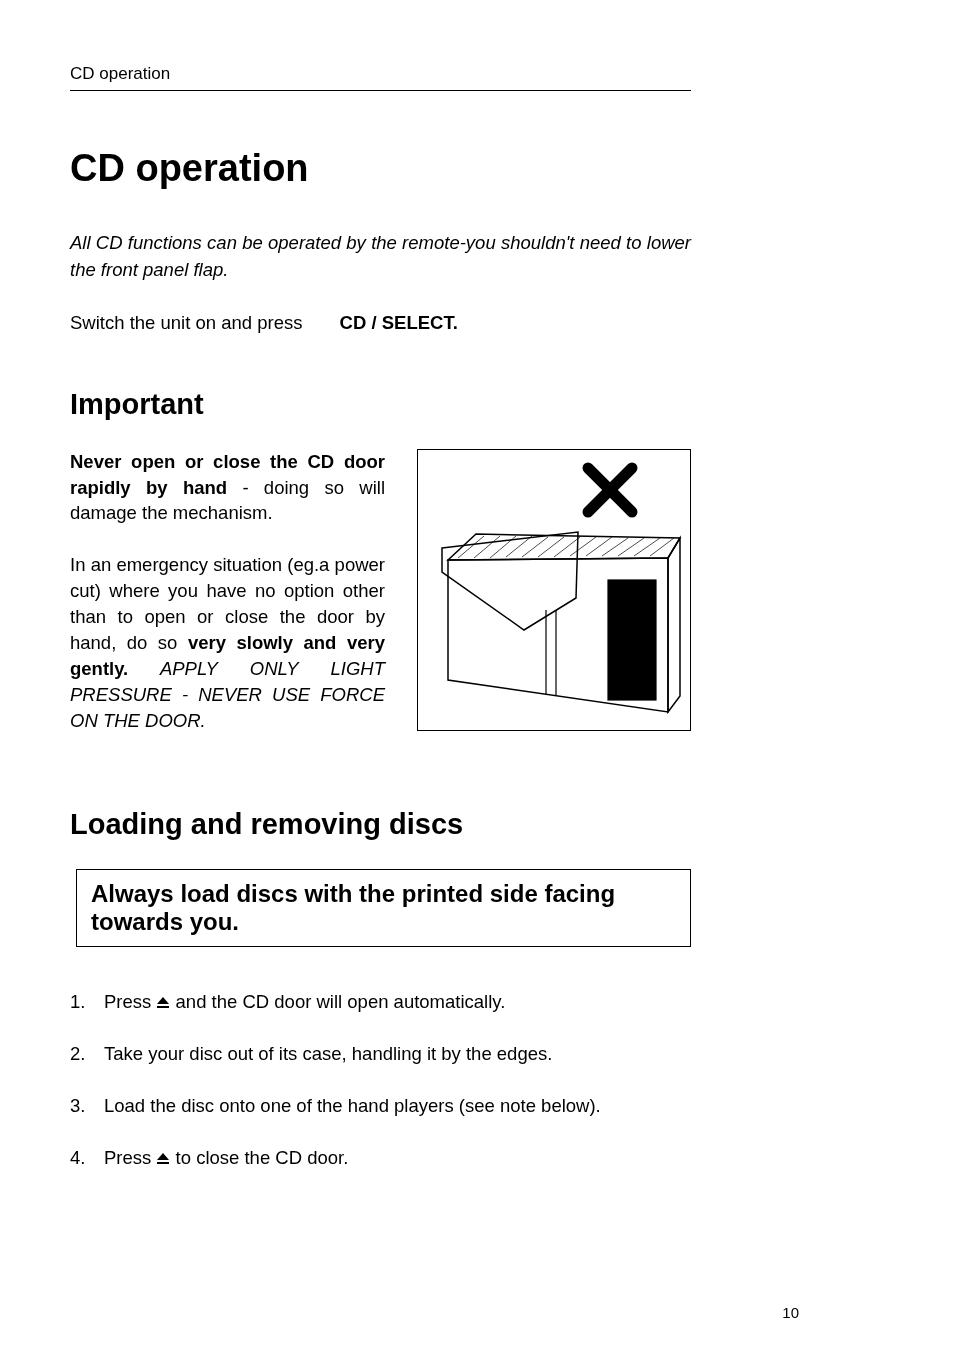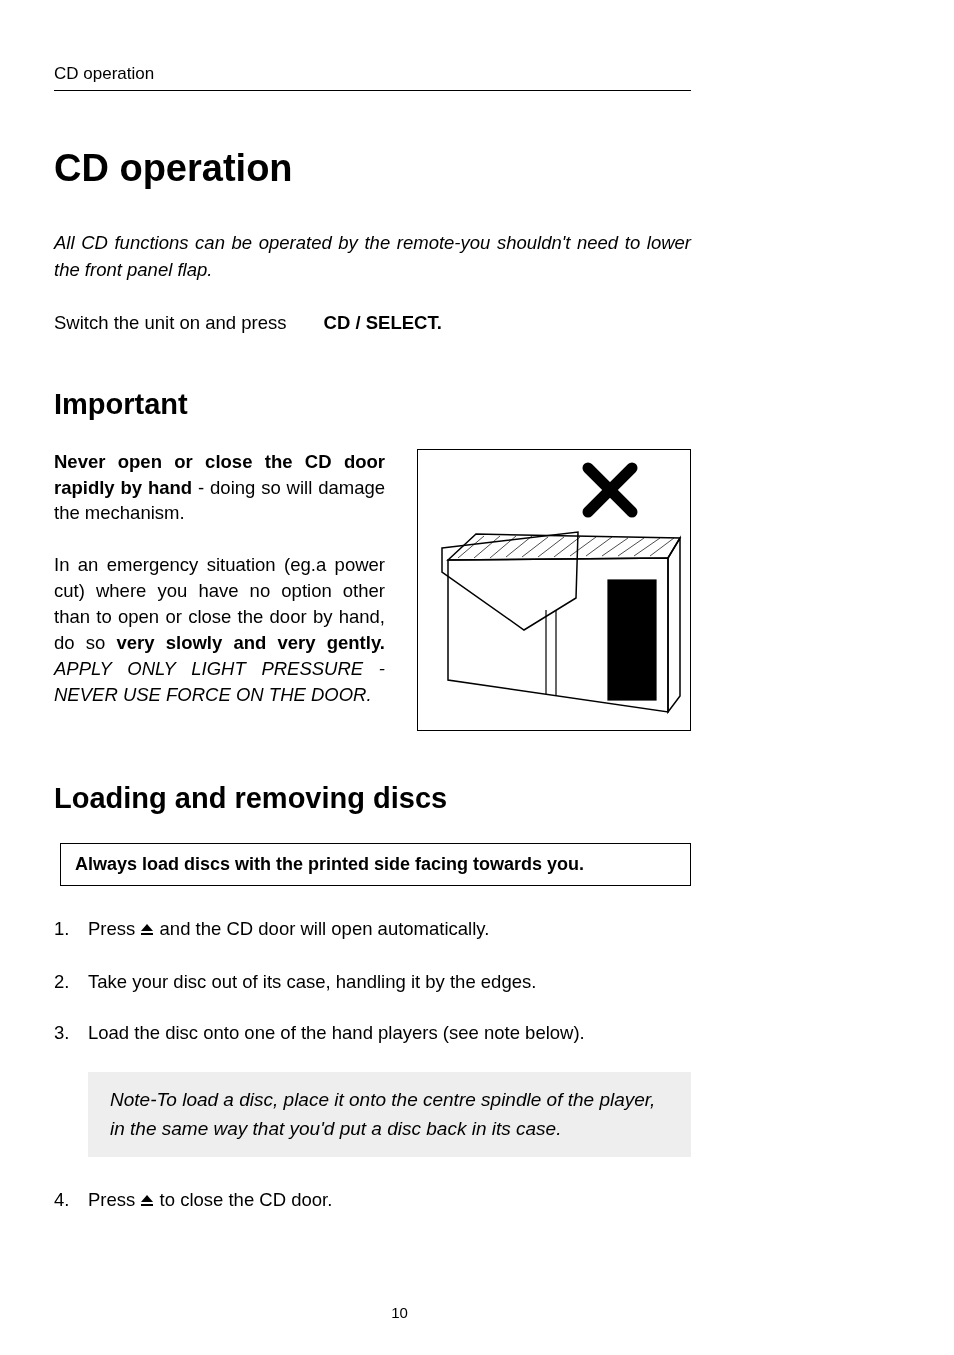--- a/index.html
+++ b/index.html
@@ -6,21 +6,21 @@
     margin: 0;
     padding: 0;
     background: #fff;
     font-family: Arial, Helvetica, sans-serif;
     color: #000;
   }
   .page {
     width: 799px;
     min-height: 1355px;
     position: relative;
-    padding: 64px 108px 40px 54px;
+    padding: 64px 108px 40px 70px;
     box-sizing: border-box;
   }
   .running-head {
     font-size: 17px;
     margin-bottom: 6px;
   }
   .head-rule {
     border: none;
     border-top: 1.5px solid #000;
     margin: 0 0 56px 0;
@@ -66,23 +66,23 @@
     height: 280px;
     border: 1.5px solid #000;
     position: relative;
     flex: 0 0 auto;
   }
   .figure-box svg { display:block; }
   .section-loading { margin-top: 8px; }
   .notice-box {
     border: 1.5px solid #000;
     padding: 10px 14px;
-    font-size: 18px;
+    font-size: 24px;
     font-weight: bold;
-    margin: 0 0 30px 6px;
+    margin: 0 0 42px 6px;
   }
   ol.steps {
     list-style: none;
     padding: 0;
     margin: 0;
     font-size: 18.5px;
   }
   ol.steps li {
     margin: 0 0 26px 0;
     padding-left: 34px;
@@ -104,21 +104,21 @@
     font-size: 19px;
     line-height: 1.5;
     padding: 14px 22px;
     margin: 8px 0 30px 34px;
   }
   .page-number {
     position: absolute;
     bottom: 34px;
     left: 0;
     width: 100%;
-    text-align: center;
+    text-align: right;
     font-size: 15px;
   }
 </style>
 </head>
 <body>
 
 <div class="page">
 
   <div class="running-head">CD operation</div>
   <hr class="head-rule">
@@ -214,21 +214,20 @@
     <li>
       <span class="num">2.</span>
       <span>Take your disc out of its case, handling it by the edges.</span>
     </li>
     <li>
       <span class="num">3.</span>
       <span>Load the disc onto one of the hand players (see note below).</span>
     </li>
   </ol>
 
-  <div class="note-block">Note-To load a disc, place it onto the centre spindle of the player, in the same way that you'd put a disc back in its case.</div>
 
   <ol class="steps">
     <li>
       <span class="num">4.</span>
       <span>Press </span><span class="eject-icon"><svg width="14" height="13" viewBox="0 0 14 13">
             <polygon points="7,1 13,8 1,8" fill="#000"></polygon>
             <rect x="1" y="10" width="12" height="2" fill="#000"></rect>
           </svg></span><span> to close the CD door.</span>
     </li>
   </ol>

